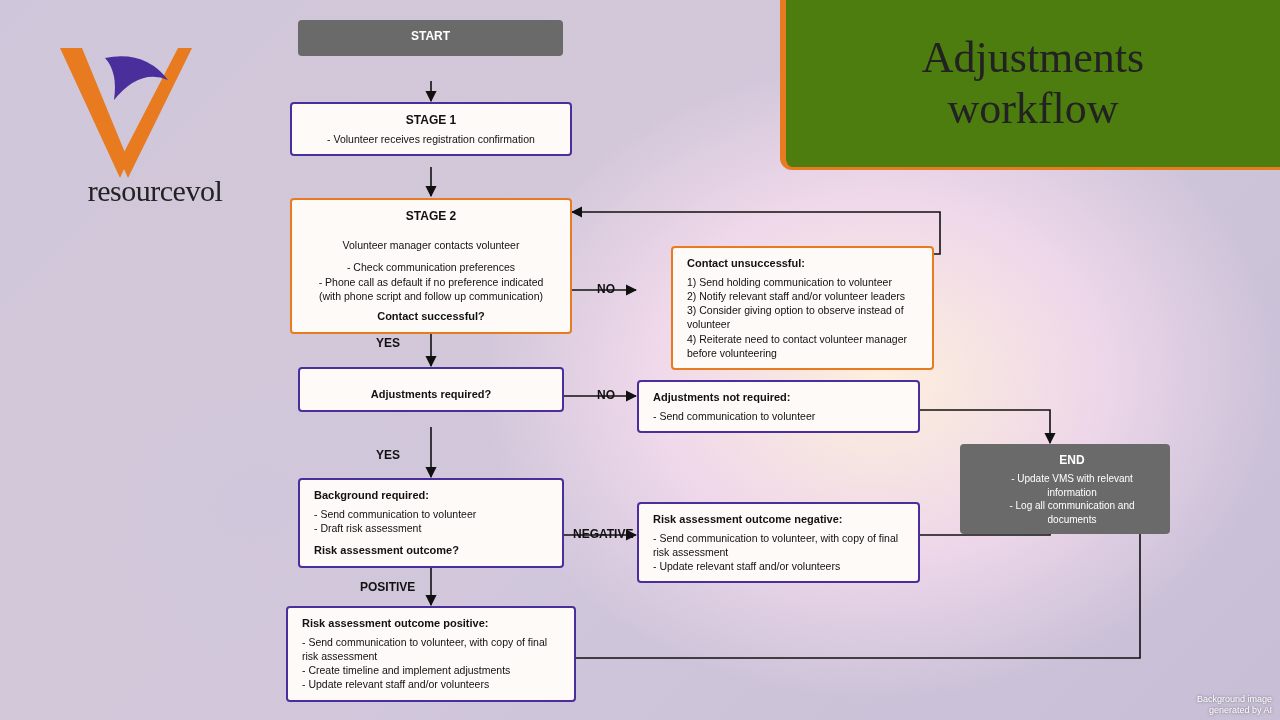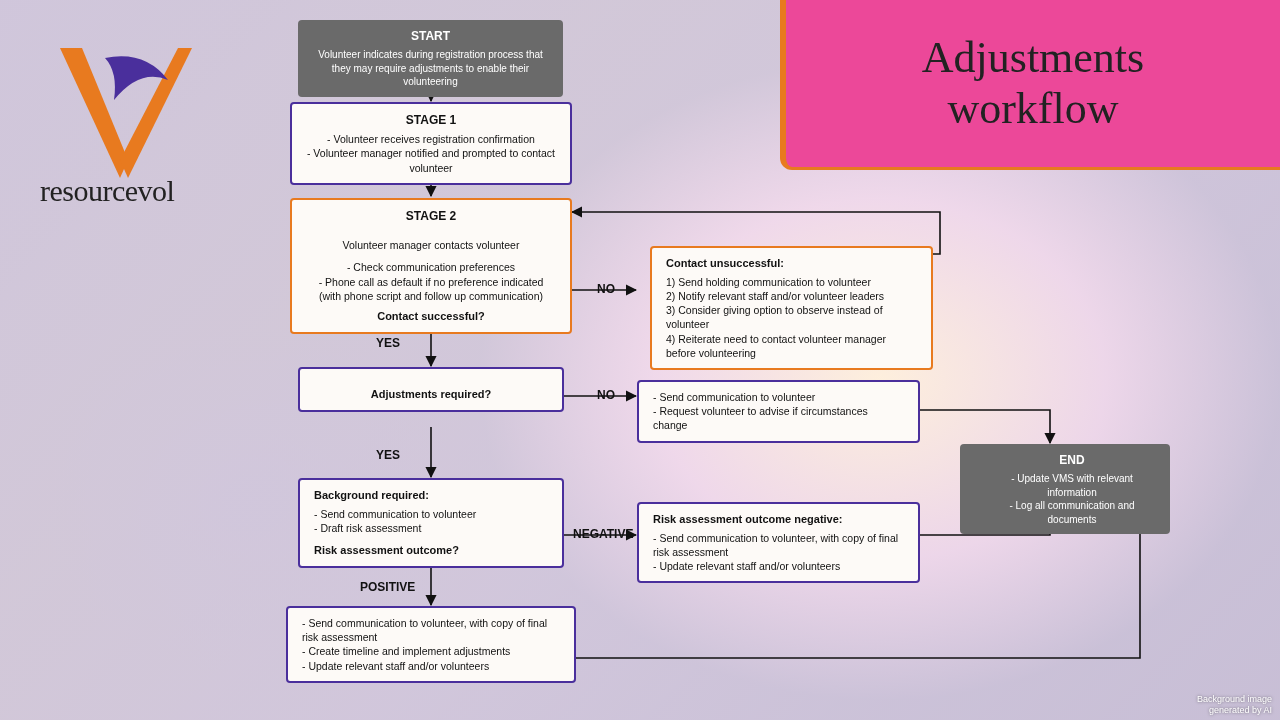--- a/index.html
+++ b/index.html
@@ -12,34 +12,34 @@
     background:
       radial-gradient(ellipse 500px 400px at 880px 380px, rgba(255,240,220,0.95), rgba(240,215,235,0.85) 45%, rgba(200,190,215,0.75) 80%),
       radial-gradient(ellipse 300px 250px at 250px 500px, rgba(235,225,235,0.9), transparent 70%),
       linear-gradient(135deg, #e8dfe8 0%, #f0e5dc 30%, #ece0e8 55%, #d5cddc 80%, #c8c0d2 100%);
   }
 
   
   .title-card {
     position: absolute; top: 0; right: 0;
     width: 500px; height: 170px;
-    background: #ec4899;
+    background: #4d7c0f;
     border-left: 6px solid #e87a1f;
     border-bottom: 3px solid #e87a1f;
     border-bottom-left-radius: 12px;
     display: flex; align-items: center; justify-content: center;
     text-align: center;
     z-index: 20;
   }
   .title-card h1 { font-size: 44px; font-weight: 500; color: #222; line-height: 1.15; font-family: Georgia, 'Times New Roman', serif; }
 
   
   .logo-wrap {
     position: absolute; top: 40px; left: 40px; width: 230px;
-    text-align: left;
+    text-align: center;
     z-index: 20;
   }
   .logo-wrap svg { width: 150px; height: 140px; display:block; margin-left:10px; }
   .logo-text { font-size: 30px; color: #222; font-family: Georgia, 'Times New Roman', serif; letter-spacing: -0.5px; margin-top: -6px; }
 
   
   .node {
     position: absolute;
     border-radius: 4px;
     background: #fdfaf7;
@@ -132,69 +132,68 @@
     <path d="M 920 535 L 1050 535 L 1050 510"></path>
 
     <path d="M 431 565 L 431 605"></path>
 
     <path d="M 576 658 L 1140 658 L 1140 510"></path>
   </g>
 </svg>
 
 <div class="node dark" style="left:298px; top:20px; width:265px;">
   <div class="heading">START</div>
-  <div class="body-text-center" style="font-size:10px;">Volunteer indicates during registration process that they may require adjustments to enable their volunteering</div>
 </div>
 
 <div class="node purple" style="left:290px; top:102px; width:282px;">
   <div class="heading">STAGE 1</div>
   <div class="body-text-center">- Volunteer receives registration confirmation</div>
-  <div class="body-text-center">- Volunteer manager notified and prompted to contact volunteer</div>
 </div>
 
 <div class="node orange" style="left:290px; top:198px; width:282px;">
   <div class="heading">STAGE 2</div>
   <div class="body-text-center" style="margin-bottom:8px;margin-top:14px;">Volunteer manager contacts volunteer</div>
   <div class="body-text-center">- Check communication preferences</div>
   <div class="body-text-center">- Phone call as default if no preference indicated</div>
   <div class="body-text-center">(with phone script and follow up communication)</div>
   <div class="question">Contact successful?</div>
 </div>
 
-<div class="node orange" style="left:650px; top:246px; width:283px;">
+<div class="node orange" style="left:671px; top:246px; width:263px;">
   <div class="subheading">Contact unsuccessful:</div>
   <div class="body-text">1) Send holding communication to volunteer</div>
   <div class="body-text">2) Notify relevant staff and/or volunteer leaders</div>
   <div class="body-text">3) Consider giving option to observe instead of volunteer</div>
   <div class="body-text">4) Reiterate need to contact volunteer manager before volunteering</div>
 </div>
 
 <div class="node purple" style="left:298px; top:367px; width:266px; text-align:center;">
   <div class="question" style="margin-top:10px;">Adjustments required?</div>
 </div>
 
 <div class="node purple" style="left:637px; top:380px; width:283px;">
+  <div class="subheading">Adjustments not required:</div>
   <div class="body-text">- Send communication to volunteer</div>
-  <div class="body-text">- Request volunteer to advise if circumstances change</div>
 </div>
 
 <div class="node purple" style="left:298px; top:478px; width:266px;">
   <div class="subheading">Background required:</div>
   <div class="body-text">- Send communication to volunteer</div>
   <div class="body-text">- Draft risk assessment</div>
   <div class="question" style="text-align:left; margin-top:8px;">Risk assessment outcome?</div>
 </div>
 
 <div class="node purple" style="left:637px; top:502px; width:283px;">
   <div class="subheading">Risk assessment outcome negative:</div>
   <div class="body-text">- Send communication to volunteer, with copy of final risk assessment</div>
   <div class="body-text">- Update relevant staff and/or volunteers</div>
 </div>
 
 <div class="node purple" style="left:286px; top:606px; width:290px;">
+  <div class="subheading">Risk assessment outcome positive:</div>
   <div class="body-text">- Send communication to volunteer, with copy of final risk assessment</div>
   <div class="body-text">- Create timeline and implement adjustments</div>
   <div class="body-text">- Update relevant staff and/or volunteers</div>
 </div>
 
 <div class="node dark" style="left:960px; top:444px; width:210px; text-align:center;padding-left:28px;">
   <div class="heading">END</div>
   <div class="body-text-center" style="font-size:10px;">- Update VMS with relevant information</div>
   <div class="body-text-center" style="font-size:10px;">- Log all communication and documents</div>
 </div>

